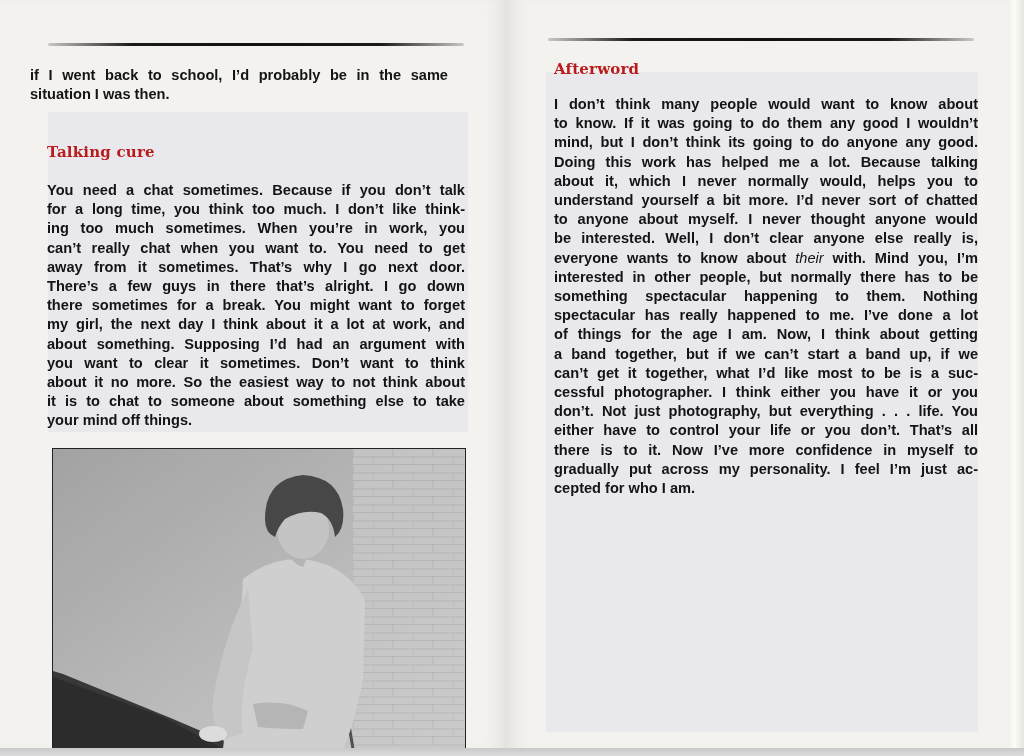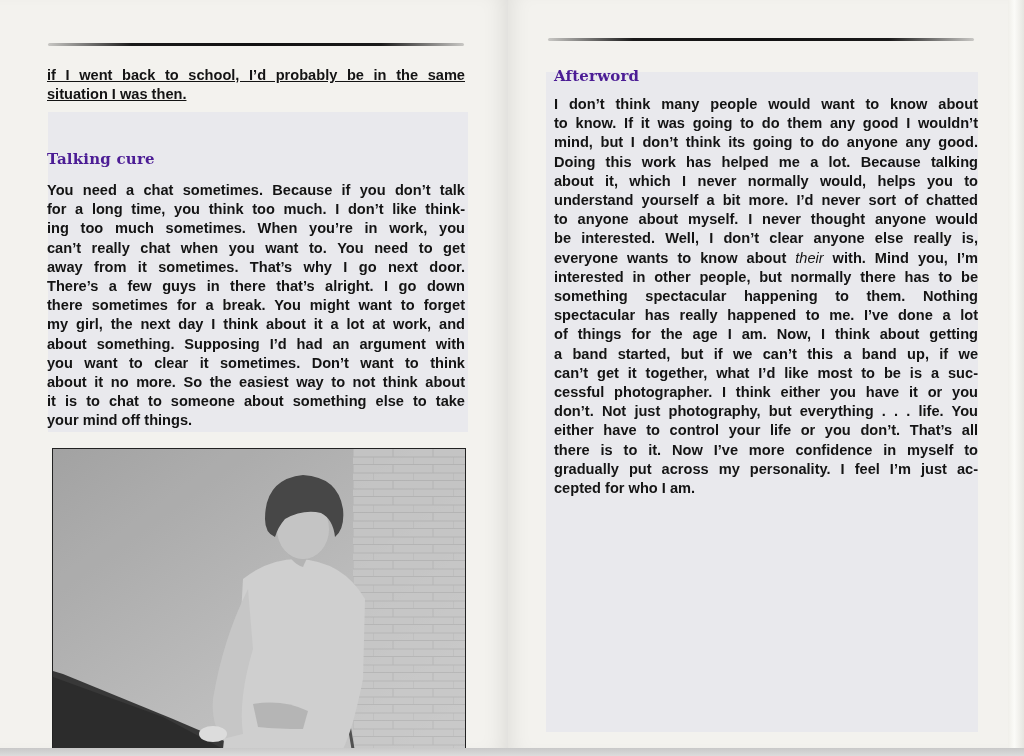--- a/index.html
+++ b/index.html
@@ -33,23 +33,23 @@
   }
   .text-block {
     position: absolute; color: #141414;
     font-family: "Liberation Sans", sans-serif;
     font-weight: bold; font-size: 14.6px; line-height: 19.2px;
     text-align: justify;
   }
   .text-block .line { display: block; white-space: nowrap; text-align-last: justify; }
   .text-block .line.last { text-align-last: left; }
   .heading {
-    position: absolute; color: #4c1d95;
+    position: absolute; color: #b91c1c;
     font-family: "DejaVu Serif", serif;
-    font-weight: bold; font-size: 15px; letter-spacing: 0.2px; margin-top: 7px;
+    font-weight: bold; font-size: 15px; letter-spacing: 0.2px;
   }
   em.italic { font-style: italic; font-weight: normal; }
   .photo {
     position: absolute; left: 52px; top: 448px; width: 412px; height: 300px;
     border: 1px solid #222; background: #b8b8b8; overflow: hidden;
   }
   .photo svg { display: block; }
   .bottom-shadow {
     position: absolute; left: 0; top: 748px; width: 1024px; height: 8px;
     background: linear-gradient(#c8c8c8, #dcdcdc);
@@ -57,21 +57,21 @@
 </style>
 </head>
 <body>
 
 <div class="spread">
 
   <div class="page page-left">
     <div class="bleed" style="left:48px; top:112px; width:420px; height:320px;"></div>
     <div class="rule" style="left:48px; top:43px; width:416px;"></div>
 
-    <div class="text-block" style="left:47px; top:66px; width:418px;text-decoration:underline;">
+    <div class="text-block" style="left:30px; top:66px; width:418px;">
       <span class="line">if I went back to school, I’d probably be in the same</span>
       <span class="line last">situation I was then.</span>
     </div>
 
     <div class="heading" style="left:47px; top:143px;">Talking cure</div>
 
     <div class="text-block" style="left:47px; top:181px; width:418px;">
       <span class="line">You need a chat sometimes. Because if you don’t talk</span>
       <span class="line">for a long time, you think too much. I don’t like think-</span>
       <span class="line">ing too much sometimes. When you’re in work, you</span>
@@ -139,21 +139,21 @@
       <span class="line">Doing this work has helped me a lot. Because talking</span>
       <span class="line">about it, which I never normally would, helps you to</span>
       <span class="line">understand yourself a bit more. I’d never sort of chatted</span>
       <span class="line">to anyone about myself. I never thought anyone would</span>
       <span class="line">be interested. Well, I don’t clear anyone else really is,</span>
       <span class="line"><span>everyone wants to know about </span><em class="italic">their</em><span> with. Mind you, I’m</span></span>
       <span class="line">interested in other people, but normally there has to be</span>
       <span class="line">something spectacular happening to them. Nothing</span>
       <span class="line">spectacular has really happened to me. I’ve done a lot</span>
       <span class="line">of things for the age I am. Now, I think about getting</span>
-      <span class="line">a band started, but if we can’t this a band up, if we</span>
+      <span class="line">a band together, but if we can’t start a band up, if we</span>
       <span class="line">can’t get it together, what I’d like most to be is a suc-</span>
       <span class="line">cessful photographer. I think either you have it or you</span>
       <span class="line">don’t. Not just photography, but everything . . . life. You</span>
       <span class="line">either have to control your life or you don’t. That’s all</span>
       <span class="line">there is to it. Now I’ve more confidence in myself to</span>
       <span class="line">gradually put across my personality. I feel I’m just ac-</span>
       <span class="line last">cepted for who I am.</span>
     </div>
   </div>
 

